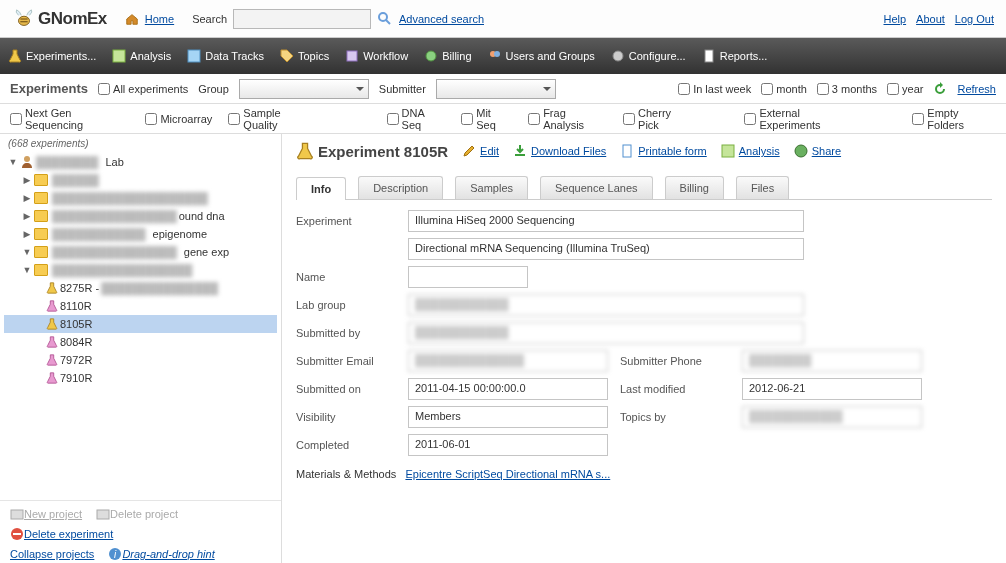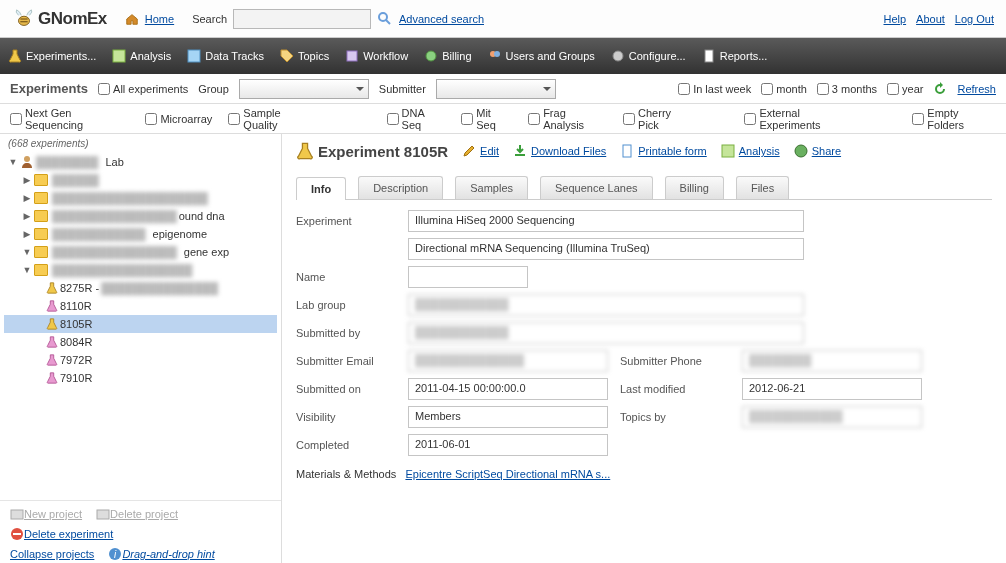--- a/index.html
+++ b/index.html
@@ -298,21 +298,21 @@
         <span class="btn disabled">
             <svg class="ico" viewBox="0 0 14 14">
               <rect x="1" y="3" width="12" height="9" fill="#ddd" stroke="#aaa"></rect>
             </svg>
             <span style="text-decoration:underline">New project</span>
           </span>
         <span class="btn disabled">
             <svg class="ico" viewBox="0 0 14 14">
               <rect x="1" y="3" width="12" height="9" fill="#ddd" stroke="#aaa"></rect>
             </svg>
-            <span style="text-decoration:underline">Delete project</span>
+            <span style="">Delete project</span>
           </span>
       </div>
       <div class="row">
         <span class="btn">
             <svg class="ico" viewBox="0 0 14 14">
               <circle cx="7" cy="7" r="6" fill="#e05040"></circle>
               <rect x="3" y="6" width="8" height="2" fill="#fff"></rect>
             </svg>
             <a>Delete experiment</a>
           </span>

